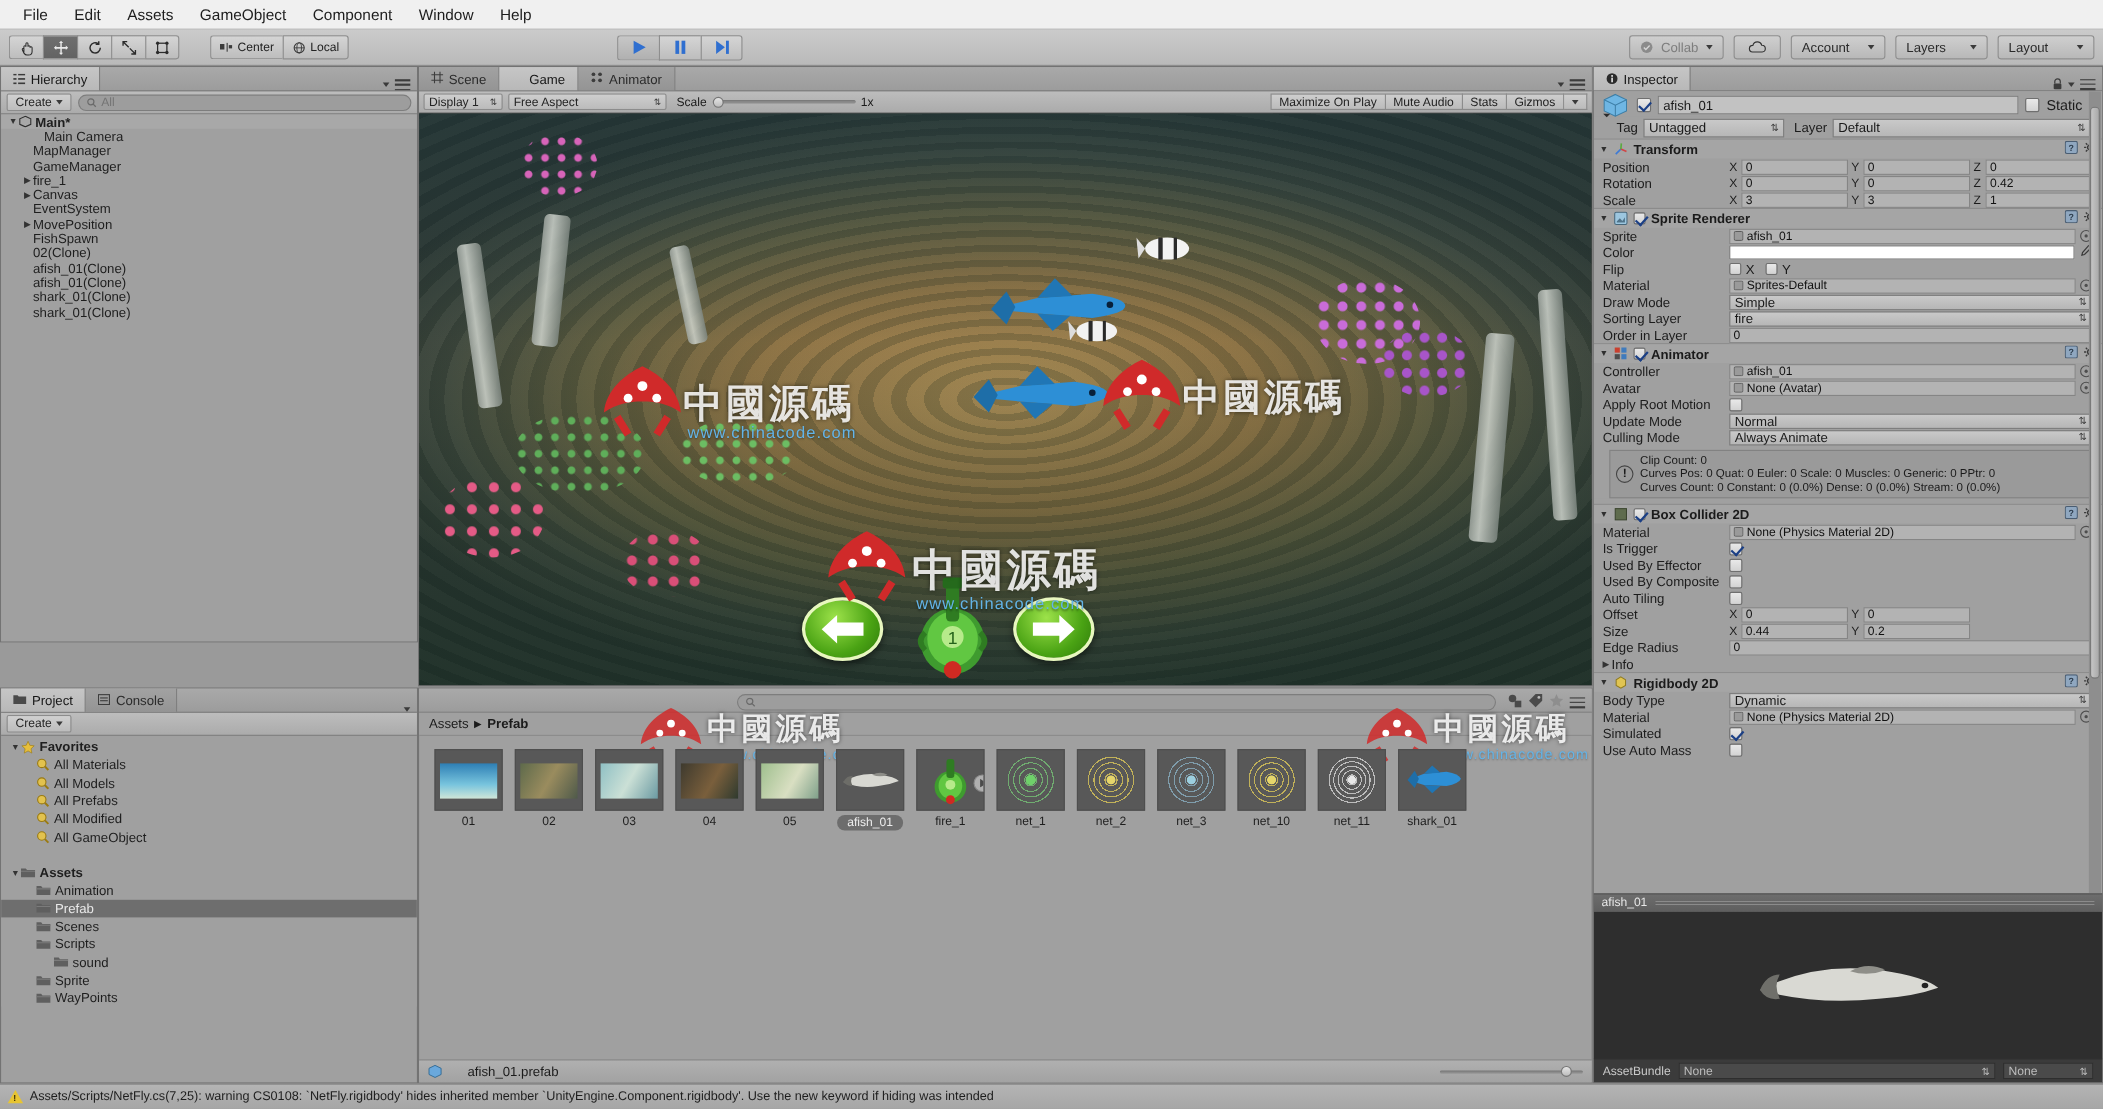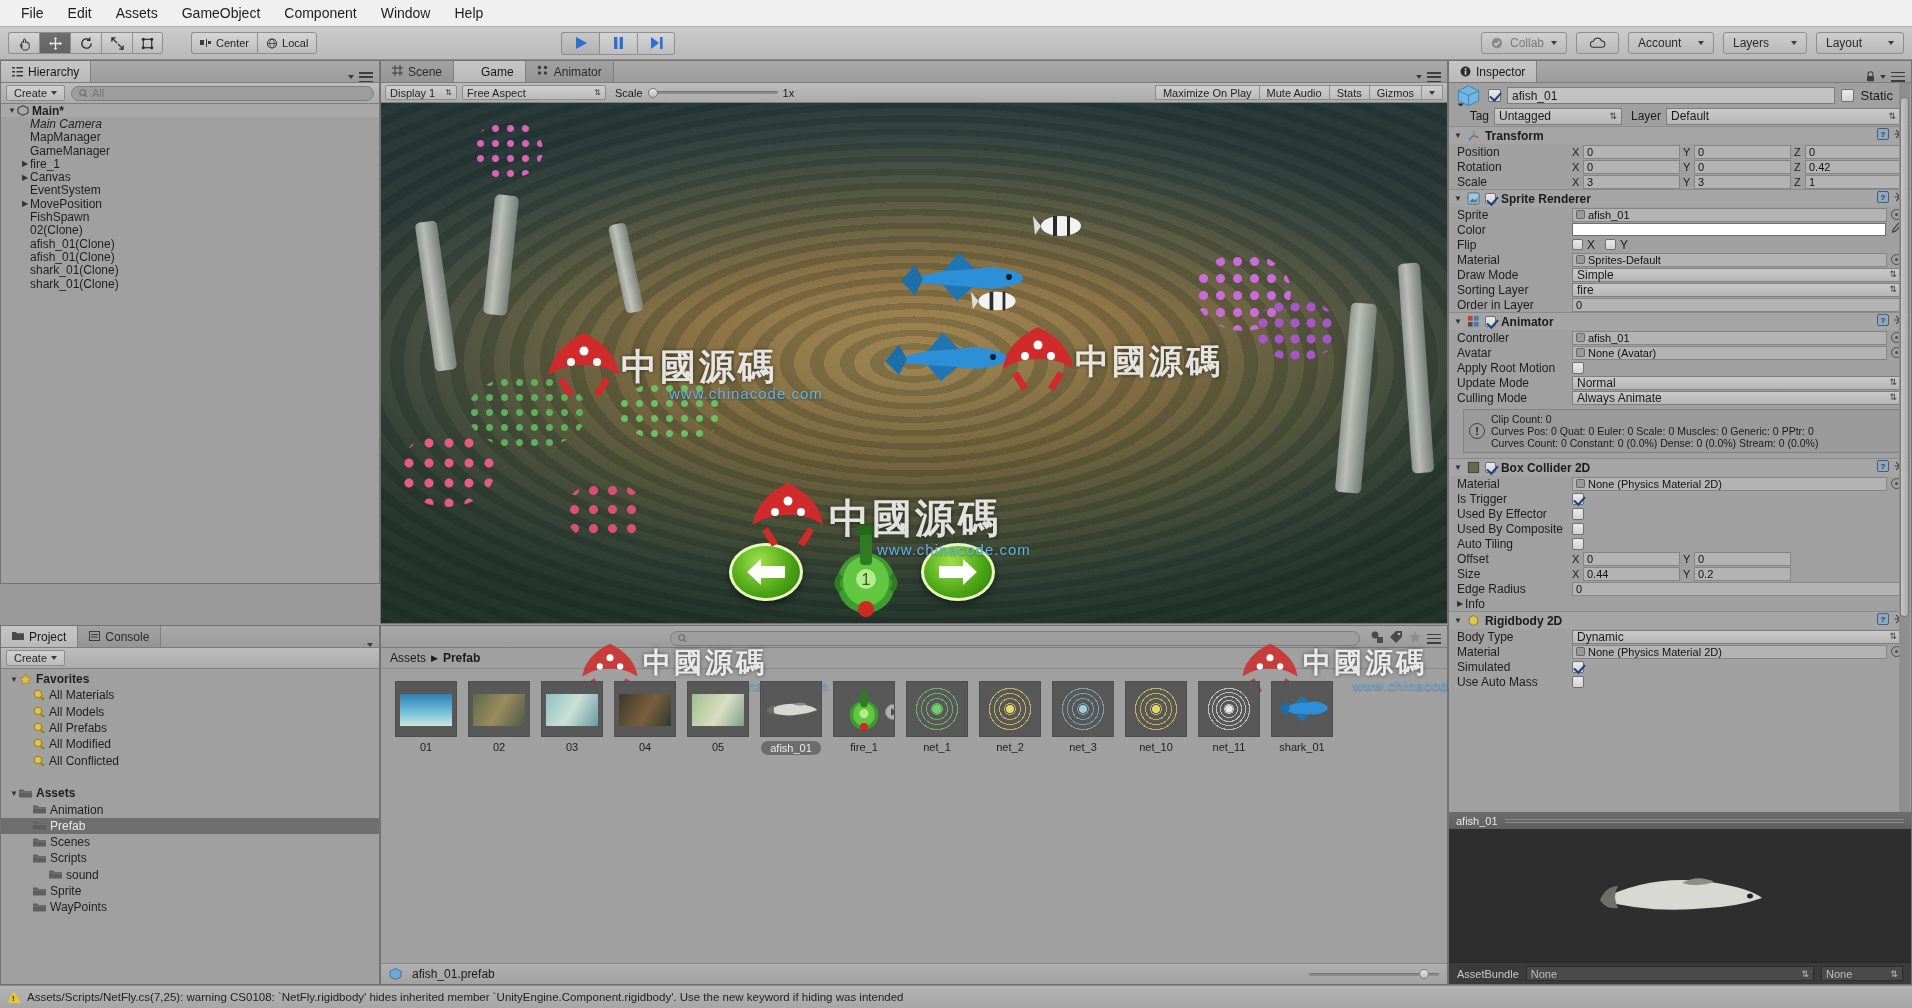--- a/index.html
+++ b/index.html
@@ -119,39 +119,39 @@
   .hud-arrow {
     position:absolute; width:74px; height:58px; border-radius:50%;
     background:radial-gradient(circle at 40% 30%, #9de24a, #4aa314 60%, #2e7a0a);
     border:3px solid #e8f7bf; display:flex; align-items:center; justify-content:center;
     box-shadow:0 3px 7px rgba(0,0,0,.5);
   }
   .cannon { position:absolute; width:66px; height:96px; }
   .wm { position:absolute; pointer-events:none; user-select:none; }
   .wm-text { font-family:"DejaVu Serif", serif; font-weight:bold; color:rgba(255,255,255,.86);
              text-shadow:0 0 4px rgba(0,0,0,.55); letter-spacing:3px; white-space:nowrap; }
-  .wm-url { color:#63b4e8; font-size:15px; letter-spacing:1px; text-shadow:0 1px 2px rgba(0,0,0,.4); white-space:nowrap;margin-left:44px;}
+  .wm-url { color:#63b4e8; font-size:15px; letter-spacing:1px; text-shadow:0 1px 2px rgba(0,0,0,.4); white-space:nowrap;}
   .wm-logo { width:74px; height:66px; }
 
   
   .project { height:360px; display:flex; flex-direction:column; flex:none; }
   .projtree { width:409px; background:#a0a0a0; border-right:1px solid #7b7b7b; overflow:hidden; padding-top:2px; }
   .prow { height:16.3px; display:flex; align-items:center; font-size:12px; color:#1e1e1e; padding-left:8px; white-space:nowrap; cursor:default; }
   .prow.sel { background:#6e6e6e; color:#e8e8e8; }
   .prow.hdr { font-weight:bold; }
   .crumbbar { height:21px; display:flex; align-items:center; gap:5px; padding:0 9px; font-size:12px; background:#a0a0a0; border-bottom:1px solid #8a8a8a; position:relative; }
   .crumbbar .cur { font-weight:bold; }
   .grid { flex:1; padding:12px 10px 0 14px; display:flex; flex-wrap:wrap; align-content:flex-start; gap:0 11px; position:relative; overflow:hidden; }
   .cell { width:62px; display:flex; flex-direction:column; align-items:center; }
   .thumb { width:62px; height:56px; background:#585858; border:1px solid #4e4e4e; position:relative; overflow:hidden; display:flex; align-items:center; justify-content:center; }
   .celllabel { font-size:11px; color:#1e1e1e; margin-top:4px; text-align:center; white-space:nowrap; }
   .celllabel.sel { background:#6d6d6d; color:#ececec; border-radius:8px; padding:1px 9px; }
   .footer {
     height:21px; background:linear-gradient(#b0b0b0,#a2a2a2); border-top:1px solid #888;
-    display:flex; align-items:center; gap:10px; padding:0 8px; font-size:12px; flex:none;
+    display:flex; align-items:center; gap:23px; padding:0 8px; font-size:12px; flex:none;
   }
   .zoomslider { margin-left:auto; display:flex; align-items:center; gap:4px; width:130px; }
 
   
   .insp { flex:1; display:flex; flex-direction:column; min-height:0; }
   .inspbody { flex:1; overflow:hidden; background:#a0a0a0; position:relative; }
   .namerow { height:23px; display:flex; align-items:center; gap:6px; padding:2px 6px 0 6px; background:#a0a0a0; }
   .bigcube { width:27px; height:24px; flex:none; }
   .chk { width:13px; height:13px; background:linear-gradient(#e9e9e9,#d2d2d2); border:1px solid #6f6f6f; border-radius:2px; flex:none; position:relative; }
   .chk.on::after { content:""; position:absolute; left:3px; top:0px; width:5px; height:9px; border:solid #1b3f85; border-width:0 2px 2px 0; transform:rotate(42deg); }
@@ -346,21 +346,21 @@
           </div>
         </div>
         <div class="hier" id="hierlist">
             <div class="hrow root" style="padding-left: 6px;">
               <span class="tri">▼</span>
               <svg class="cubeicon" viewBox="0 0 12 11">
                 <path d="M6 .7L11 3v5L6 10.3 1 8V3z" fill="none" stroke="#2e2e2e" stroke-width="1"></path>
               </svg>
               <span>Main*</span>
             </div>
-            <div class="hrow" style="padding-left: 19px; font-style: italic;">
+            <div class="hrow" style="padding-left: 29px;">
               <span class="tri empty">▶</span>
               <span>Main Camera</span>
             </div>
             <div class="hrow" style="padding-left: 19px;">
               <span class="tri empty">▶</span>
               <span>MapManager</span>
             </div>
             <div class="hrow" style="padding-left: 19px;">
               <span class="tri empty">▶</span>
               <span>GameManager</span>
@@ -485,21 +485,21 @@
               <span>All Modified</span>
             </div>
             <div class="prow" style="padding-left: 22px;">
               <span class="tri empty">▶</span>
               <span style="margin-right: 4px; display: flex; flex: 0 0 auto;">
                 <svg width="12" height="12" viewBox="0 0 12 12">
                   <circle cx="5" cy="5" r="3.8" fill="#e2c24e" stroke="#9a7a12" stroke-width="1"></circle>
                   <path d="M7.8 7.8L11 11" stroke="#9a7a12" stroke-width="1.8"></path>
                 </svg>
               </span>
-              <span>All Conflicted</span>
+              <span>All GameObject</span>
             </div>
             <div class="prow" style="padding-left: 8px;"></div>
             <div class="prow hdr" style="padding-left: 8px;">
               <span class="tri">▼</span>
               <span style="margin-right: 4px; display: flex; flex: 0 0 auto;">
                 <svg width="13" height="11" viewBox="0 0 13 11">
                   <path d="M0 1.5h4.4L5.6 3H13v6.6H0z" fill="#5f5f5f"></path>
                   <path d="M0 3.6h13v1H0z" fill="#7b7b7b"></path>
                 </svg>
               </span>

